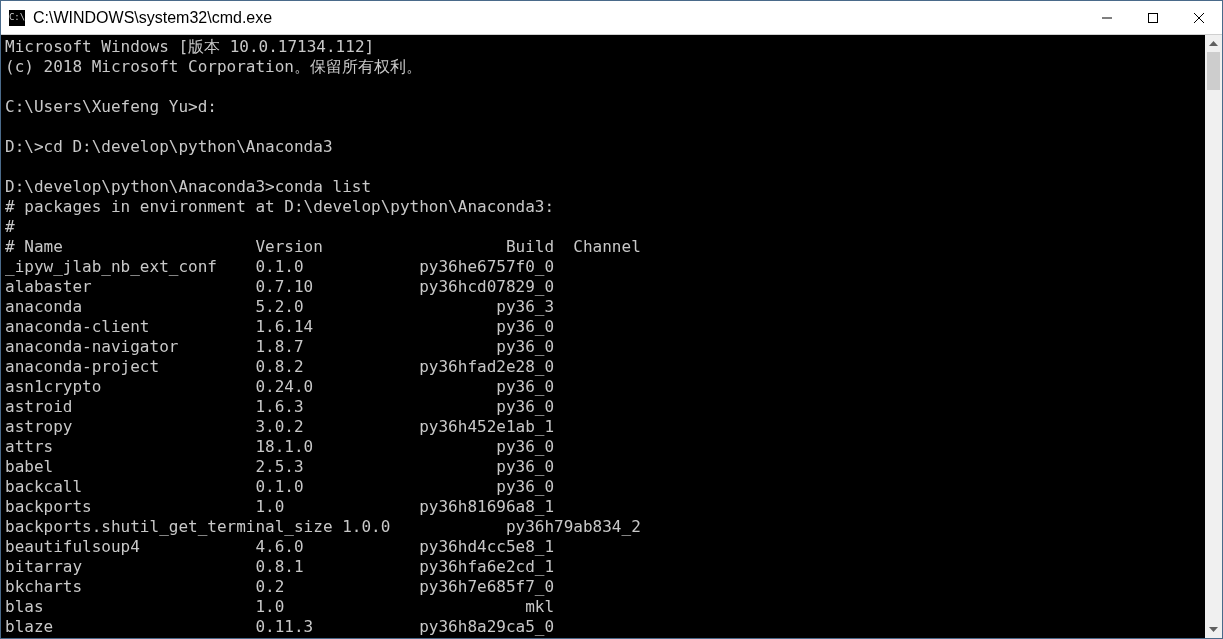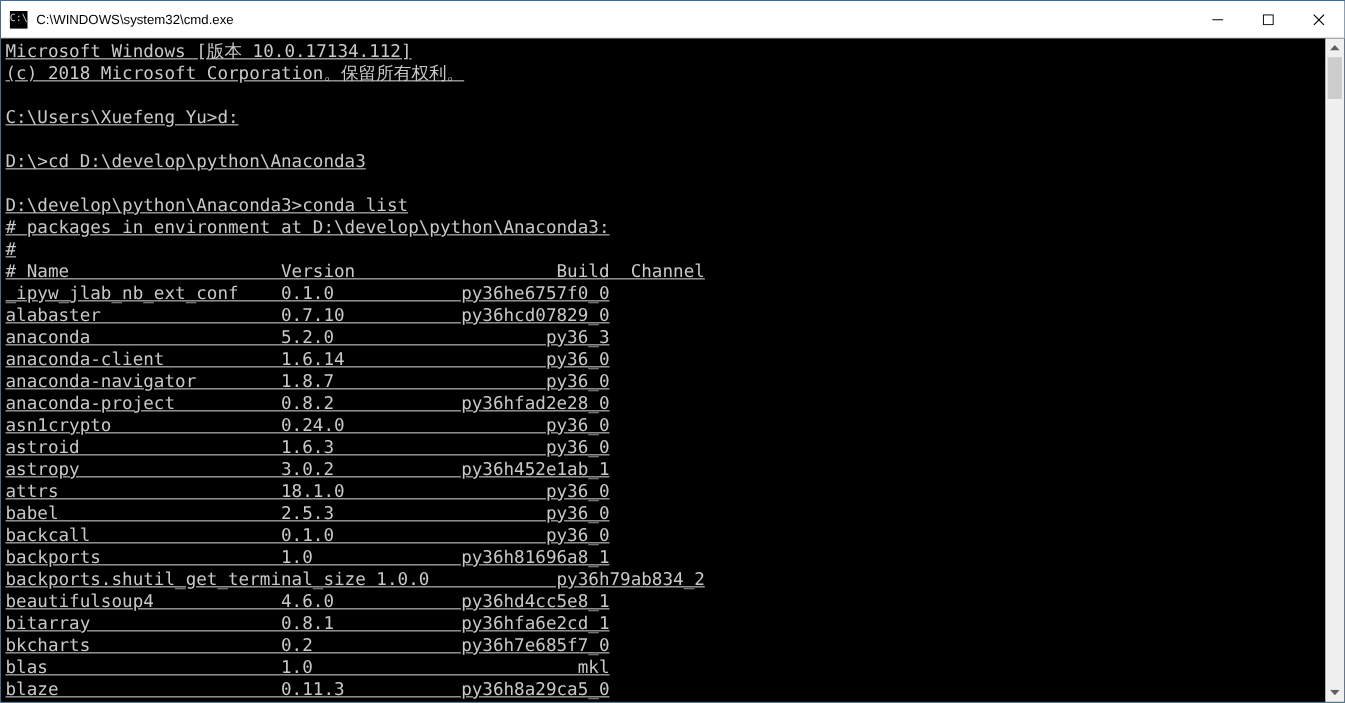--- a/index.html
+++ b/index.html
@@ -39,21 +39,21 @@
     align-items: center;
     justify-content: center;
   }
   .cmd-icon-inner {
     color: #ccc;
     font-size: 9px;
     font-family: monospace;
     line-height: 1;
   }
   .title-text {
-    font-size: 12px;
+    font-size: 16px;
     color: #000;
   }
   .win-controls {
     display: flex;
     height: 100%;
   }
   .win-btn {
     width: 46px;
     height: 100%;
     display: flex;
@@ -72,21 +72,20 @@
   .terminal {
     flex: 1;
     background: #000;
     color: #c8c8c8;
     font-family: "NSimSun", "SimSun", "Consolas", monospace;
     font-size: 16px;
     line-height: 20px;
     padding: 2px 4px;
     white-space: pre;
     overflow: hidden;
-    text-decoration: underline;
   }
   .scrollbar {
     width: 17px;
     background: #f0f0f0;
     display: flex;
     flex-direction: column;
   }
   .sb-btn {
     height: 17px;
     background: #f0f0f0;

